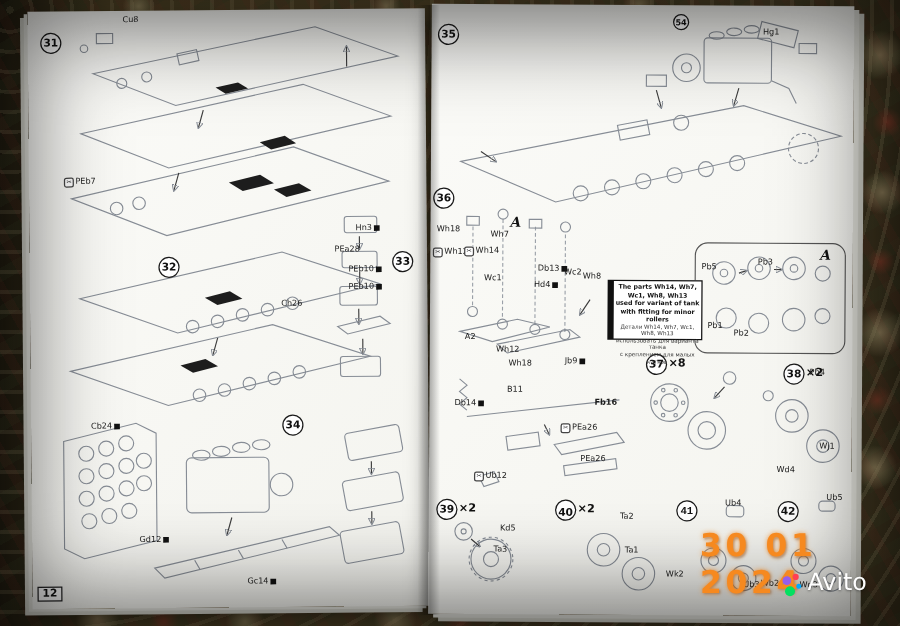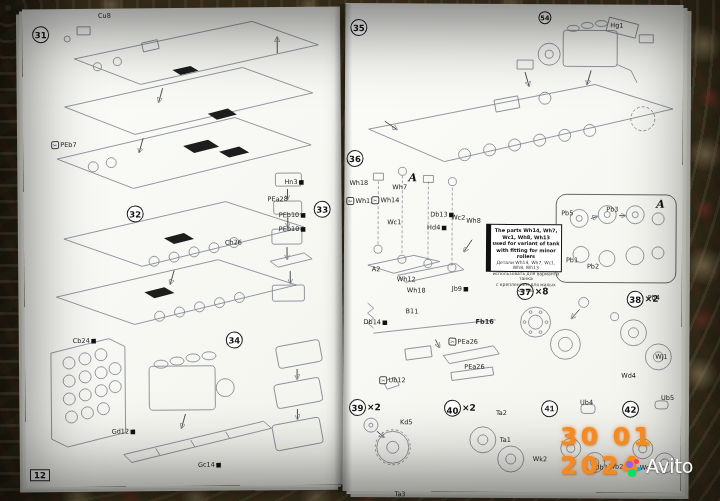--- a/index.html
+++ b/index.html
@@ -402,21 +402,21 @@
     <span class="lbl" style="left:222px;top:252px;"><span>Pb1</span></span>
     <span class="lbl" style="left:243px;top:258px;"><span>Pb2</span></span>
     <span class="lbl" style="left:304px;top:262px;margin-top:27px;"><span>Pb4</span></span>
     <span class="lbl" style="left:62px;top:304px;"><span>B11</span></span>
     <span class="lbl" style="left:20px;top:315px;"><span>Db14</span><span class="sq">■</span></span>
     <span class="lbl" style="left:132px;top:314px;font-weight:bold;"><span>Fb16</span></span>
     <span class="lbl" style="left:105px;top:334px;"><span class="tico">✂</span><span>PEa26</span></span>
     <span class="lbl" style="left:121px;top:359px;"><span>PEa26</span></span>
     <span class="lbl" style="left:36px;top:373px;"><span class="tico">✂</span><span>Ub12</span></span>
     <span class="lbl" style="left:57px;top:415px;"><span>Kd5</span></span>
-    <span class="lbl" style="left:52px;top:487px;"><span>Ta3</span></span>
+    <span class="lbl" style="left:52px;top:432px;"><span>Ta3</span></span>
     <span class="lbl" style="left:153px;top:405px;"><span>Ta2</span></span>
     <span class="lbl" style="left:157px;top:432px;"><span>Ta1</span></span>
     <span class="lbl" style="left:237px;top:394px;"><span>Ub4</span></span>
     <span class="lbl" style="left:190px;top:451px;"><span>Wk2</span></span>
     <span class="lbl" style="left:252px;top:459px;"><span>Ub3</span></span>
     <span class="lbl" style="left:318px;top:389px;"><span>Ub5</span></span>
     <span class="lbl" style="left:266px;top:458px;"><span>Wb2</span></span>
     <span class="lbl" style="left:297px;top:459px;"><span>Wd3</span></span>
     <span class="lbl" style="left:312px;top:348px;"><span>Wj1</span></span>
     <span class="lbl" style="left:278px;top:367px;"><span>Wd4</span></span>

